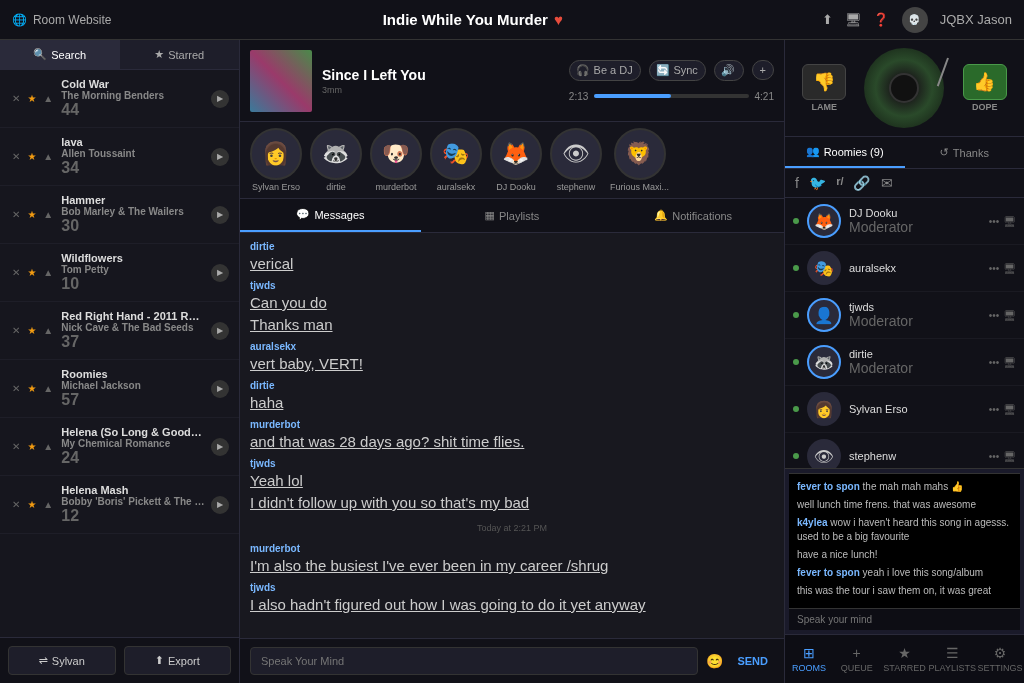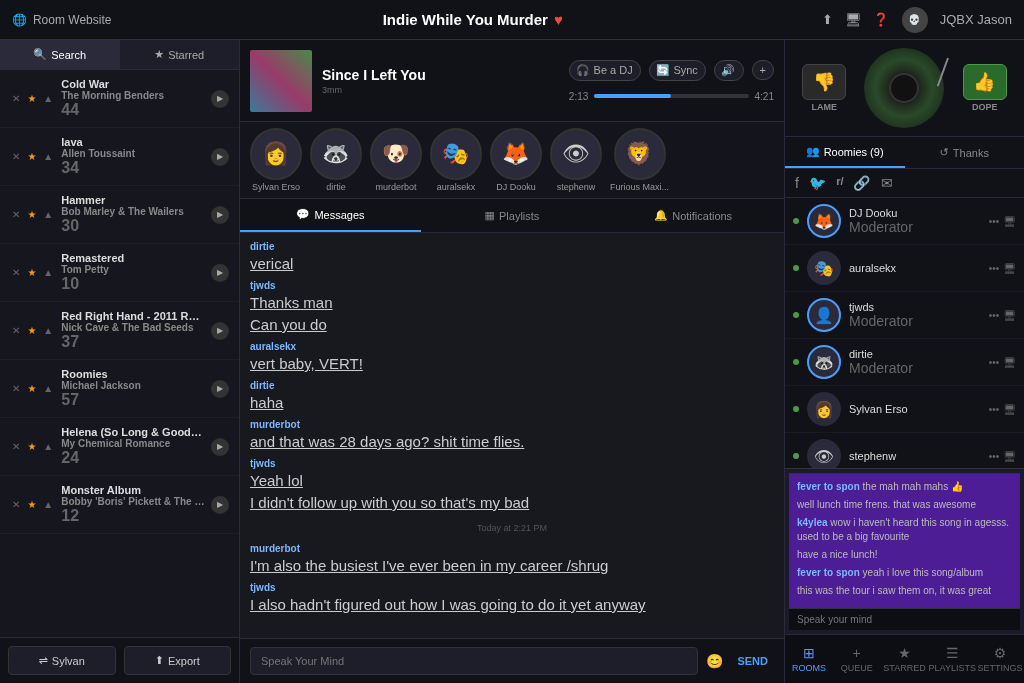--- a/index.html
+++ b/index.html
@@ -472,21 +472,21 @@
       gap: 2px;
       cursor: pointer;
       font-size: 9px;
       color: #666;
     }
     .right-footer-btn.active { color: #4a9eff; }
     .right-footer-icon { font-size: 14px; }
 
     
     .chat-popup {
-      background: #4c1d95;
+      background: #000000;
       border-top: 1px solid #333;
       padding: 6px 8px;
       font-size: 10px;
       color: #bbb;
       max-height: 140px;
       overflow-y: auto;
     }
     .chat-popup-msg { margin-bottom: 4px; line-height: 1.4; }
     .chat-popup-user { font-weight: 700; color: #7ab8ff; }
     .chat-popup-input {
@@ -583,21 +583,21 @@
       </div>
       <div class="play-btn">▶</div>
     </div>
         <div class="song-item">
       <div class="song-actions">
         <span class="song-action-btn">✕</span>
         <span class="song-action-btn star">★</span>
         <span class="song-action-btn">▲</span>
       </div>
       <div class="song-item-info">
-        <div class="song-title">Remastered</div>
+        <div class="song-title">Wildflowers</div>
         <div class="song-artist">Tom Petty</div>
         <div class="song-number">10</div>
       </div>
       <div class="play-btn">▶</div>
     </div>
         <div class="song-item">
       <div class="song-actions">
         <span class="song-action-btn">✕</span>
         <span class="song-action-btn star">★</span>
         <span class="song-action-btn">▲</span>
@@ -635,21 +635,21 @@
       </div>
       <div class="play-btn">▶</div>
     </div>
         <div class="song-item">
       <div class="song-actions">
         <span class="song-action-btn">✕</span>
         <span class="song-action-btn star">★</span>
         <span class="song-action-btn">▲</span>
       </div>
       <div class="song-item-info">
-        <div class="song-title">Monster Album</div>
+        <div class="song-title">Helena Mash</div>
         <div class="song-artist">Bobby 'Boris' Pickett &amp; The Crypt-Kickers</div>
         <div class="song-number">12</div>
       </div>
       <div class="play-btn">▶</div>
     </div>
       </div>
 
     <div class="sidebar-footer">
       <div class="footer-btn">
         <span>⇌</span>
@@ -745,22 +745,22 @@
       </div>
     </div>
 
     <div class="chat-messages" id="chat-messages">
     <div class="msg-group">
       <div class="msg-username">dirtie</div>
       <div class="msg-text">verical</div>
     </div>
         <div class="msg-group">
       <div class="msg-username">tjwds</div>
-      <div class="msg-text">Thanks man</div>
-          <div class="msg-text">Can you do</div>
+      <div class="msg-text">Can you do</div>
+          <div class="msg-text">Thanks man</div>
     </div>
         <div class="msg-group">
       <div class="msg-username">auralsekx</div>
       <div class="msg-text">vert baby, VERT!</div>
     </div>
         <div class="msg-group">
       <div class="msg-username">dirtie</div>
       <div class="msg-text">haha</div>
     </div>
         <div class="msg-group">

